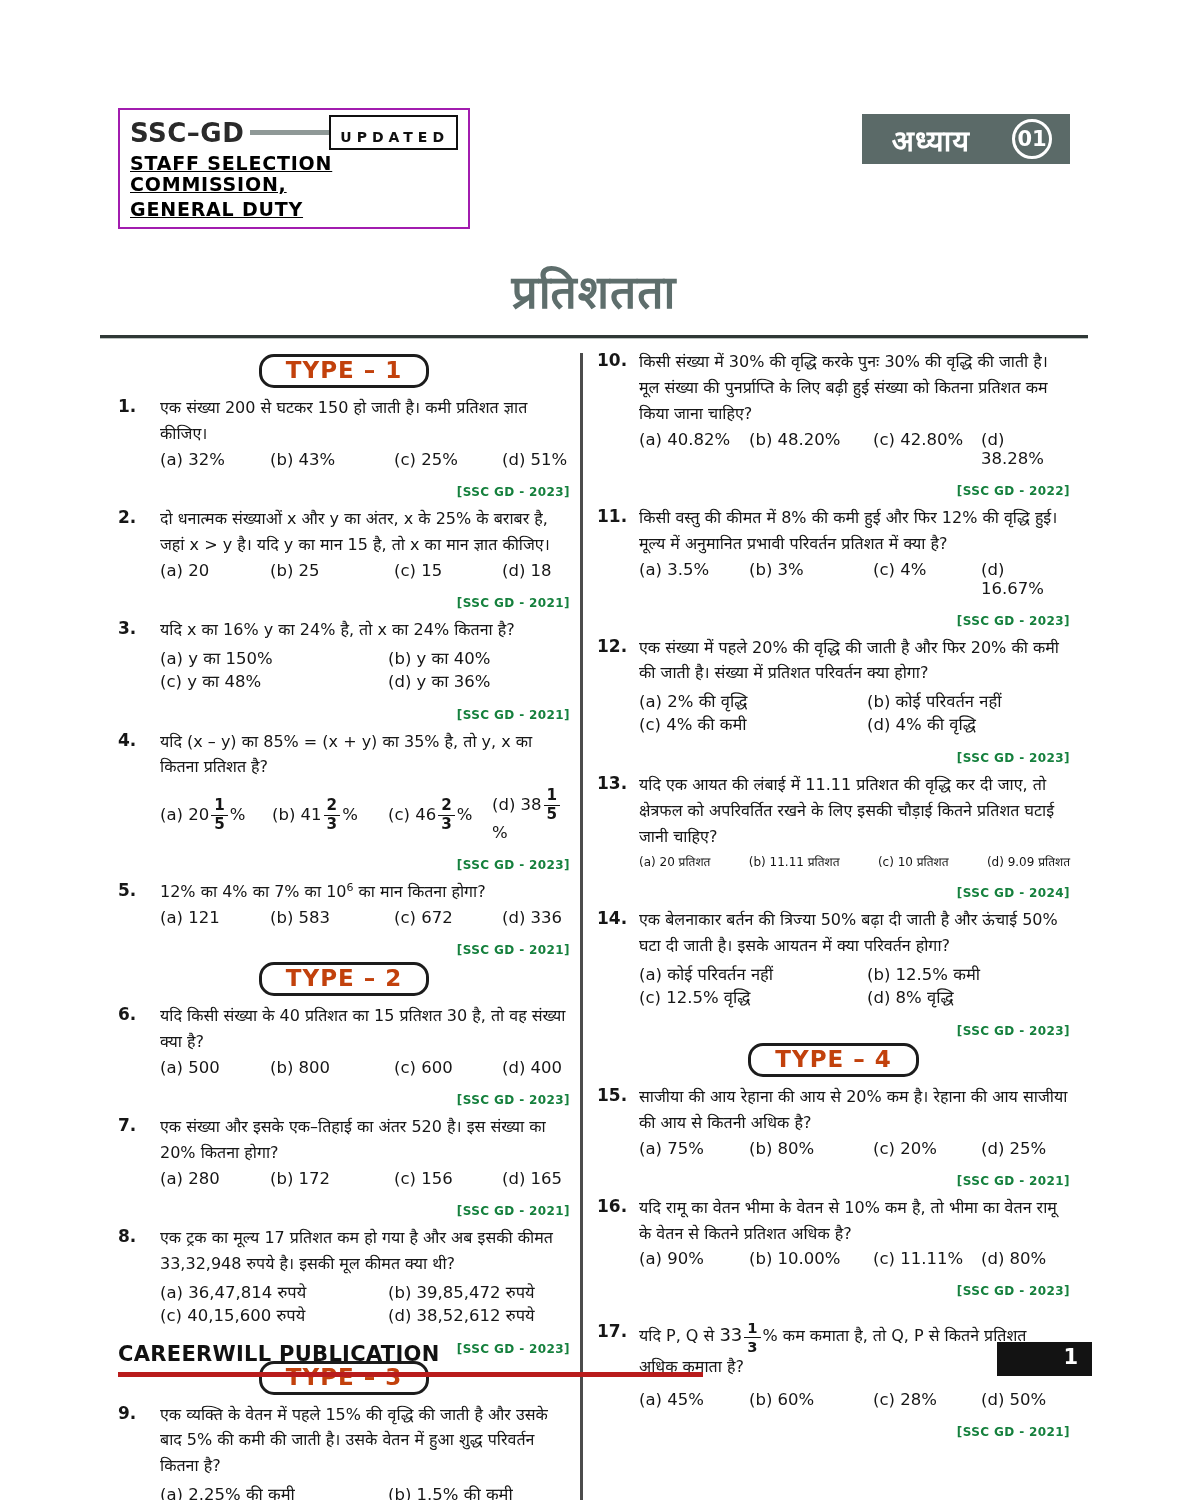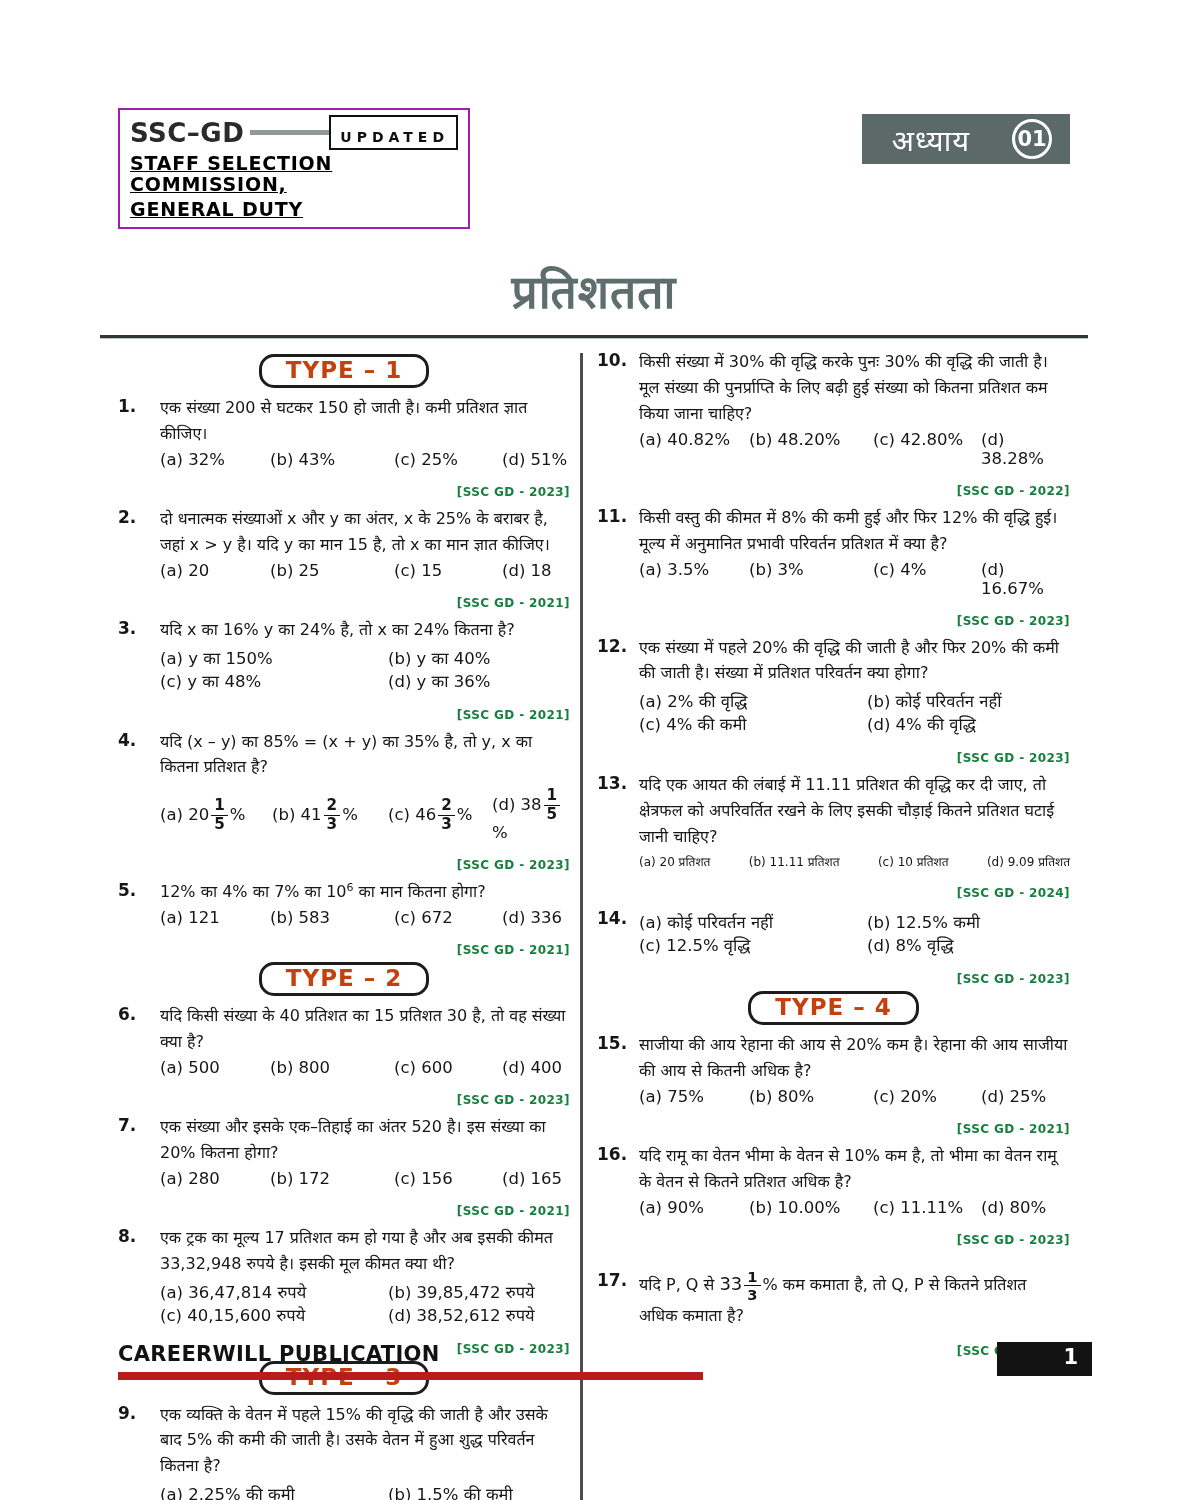--- a/index.html
+++ b/index.html
@@ -12,21 +12,21 @@
 
   
   .header-row { display:flex; justify-content:space-between; align-items:flex-start; }
   .logo-box { border:2px solid #a21caf; padding:5px 10px 7px 10px; width:352px; box-sizing:border-box; background:#fff; }
   .logo-top { display:flex; align-items:center; }
   .logo-ssc { font-weight:bold; font-size:26px; color:#2a2a2a; letter-spacing:0.5px; line-height:1; }
   .logo-line { flex:1; height:5px; background:#8f9997; margin-left:6px; }
   .updated-box { border:2px solid #101010; padding:11px 7px 2px 9px; font-weight:bold; font-size:14px; letter-spacing:5px; color:#101010; line-height:1.3; }
   .logo-sub { color:#000000; font-weight:bold; font-size:19px; line-height:1.12; margin-top:3px; letter-spacing:0.8px;text-decoration:underline; }
   .chapter-box { background:#5b6a68; color:#ffffff; display:flex; align-items:center; padding:5px 18px 5px 30px; margin-top:6px; }
-  .chapter-label { font-size:29px; font-weight:normal; letter-spacing:1px; }
+  .chapter-label { font-size:29px; font-weight:bold; letter-spacing:1px; }
   .chapter-num { width:40px; height:40px; border:3px solid #ffffff; border-radius:50%; display:flex; align-items:center; justify-content:center; font-weight:bold; font-size:21px; margin-left:42px; box-sizing:border-box; }
 
   
   .page-title { text-align:center; color:#5e6e6c; font-size:46px; font-weight:bold; margin:30px 0 14px 0; letter-spacing:1px; }
   .title-rule { height:0; border-top:3px solid #2f3836; border-bottom:1px solid #bcc3c1; margin:0 -18px 0 -18px; }
 
   
   .columns { display:flex; margin-top:10px; }
   .col-left { width:462px; padding-right:10px; box-sizing:border-box; }
   .divider { width:3px; background:#4c4c4c; margin-top:4px; }
@@ -46,21 +46,21 @@
   .fracrow { display:grid; grid-template-columns:112px 116px 104px 1fr; align-items:center; margin-top:8px; }
   .tag { text-align:right; font-weight:bold; font-size:12px; margin-top:16px; letter-spacing:0.4px; color:#15803d; }
 
   .frac { display:inline-flex; flex-direction:column; align-items:center; vertical-align:middle; line-height:1.05; font-size:0.92em; margin:0 2px; font-weight:bold; }
   .frac .fnum { border-bottom:1.6px solid #111; padding:0 3px 1px 3px; }
   .frac .fden { padding-top:1px; }
   sup.pow { font-size:11px; vertical-align:super; line-height:0; }
 
   
   .footer { position:absolute; left:118px; right:95px; top:1342px; display:flex; justify-content:space-between; align-items:flex-start; }
-  .pub-wrap { width:585px; border-bottom:8px solid #b91c1c; padding-bottom:6px; }
+  .pub-wrap { width:585px; border-bottom:5px solid #b91c1c; padding-bottom:6px; }
   .pub { font-weight:bold; font-size:21px; color:#121212; letter-spacing:0.3px; }
   .page-num { background:#131313; color:#ffffff; font-weight:bold; font-size:21px; width:95px; height:34px; box-sizing:border-box; text-align:right; padding:3px 14px 0 0; }
 </style>
 </head>
 <body>
 
 <div class="page">
 
   <div class="header-row">
     <div class="logo-box">
@@ -293,20 +293,21 @@
             <span>(c) 10 प्रतिशत</span>
             <span>(d) 9.09 प्रतिशत</span>
           </div>
           <div class="tag">[SSC GD - 2024]</div>
         </div>
       </div>
 
       <div class="q">
         <div class="q-no">14.</div>
         <div class="q-body">
+          <div class="q-text">एक बेलनाकार बर्तन की त्रिज्या 50% बढ़ा दी जाती है और ऊंचाई 50% घटा दी जाती है। इसके आयतन में क्या परिवर्तन होगा?</div>
           <div class="opts grid2">
             <span>(a) कोई परिवर्तन नहीं</span>
             <span>(b) 12.5% कमी</span>
             <span>(c) 12.5% वृद्धि</span>
             <span>(d) 8% वृद्धि</span>
           </div>
           <div class="tag">[SSC GD - 2023]</div>
         </div>
       </div>
 
@@ -342,20 +343,26 @@
         </div>
       </div>
 
       <div class="q" style="margin-top:22px">
         <div class="q-no">17.</div>
         <div class="q-body">
           <div class="q-text"><span>यदि P, Q से </span><span style="font-size:18px">33</span><span class="frac">
                 <span class="fnum">1</span>
                 <span class="fden">3</span>
               </span><span>%</span><span>  कम कमाता है, तो Q, P से कितने प्रतिशत अधिक कमाता है?</span></div>
+          <div class="opts row4" style="margin-top:10px">
+            <span>(a) 45%</span>
+            <span>(b) 60%</span>
+            <span>(c) 28%</span>
+            <span>(d) 50%</span>
+          </div>
           <div class="tag">[SSC GD - 2021]</div>
         </div>
       </div>
 
     </div>
   </div>
 </div>
 
 <div class="footer">
   <div class="pub-wrap">

